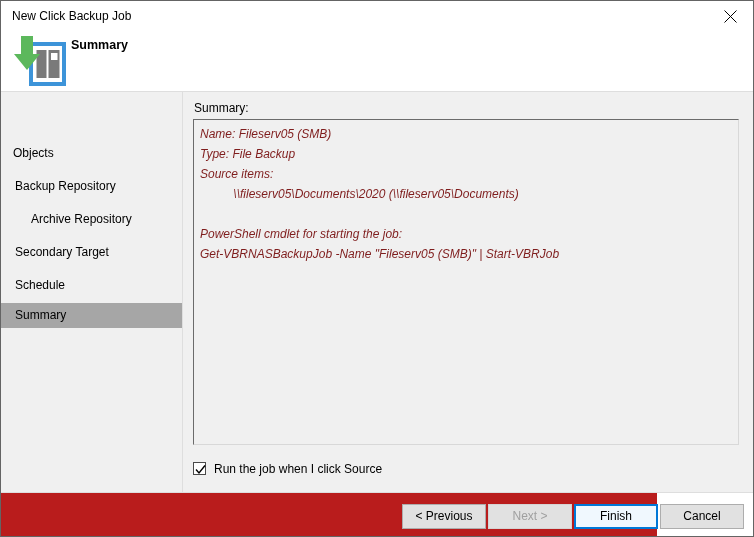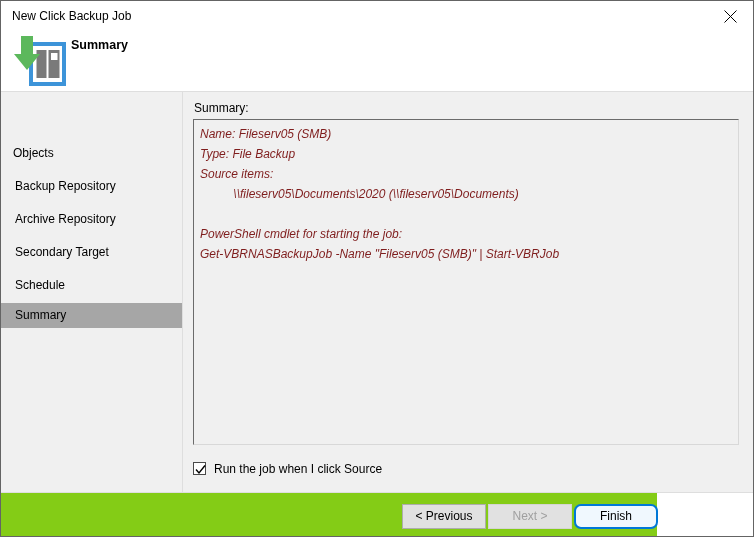--- a/index.html
+++ b/index.html
@@ -198,21 +198,21 @@
     left: 0; top: 491px;
     width: 752px;
     height: 1px;
     background: #dedede;
   }
   #footer {
     position: absolute;
     left: 0; top: 492px;
     width: 656px;
     height: 43px;
-    background: #84cc16;
+    background: #b91c1c;
   }
   .btn {
     position: absolute;
     top: 11px;
     width: 84px;
     height: 25px;
     box-sizing: border-box;
     font-family: "Liberation Sans", sans-serif;
     font-size: 12px;
     color: #000000;
@@ -228,21 +228,21 @@
     background: #e1e1e1;
     border-color: #d4d4d4;
   }
   .btn.default {
     background: #f0f8fe;
     border: 2px solid #0078d7;
     line-height: 21px;
   }
   #btn-previous { left: 401px; }
   #btn-next     { left: 487px; }
-  #btn-finish   { left: 573px; border-radius: 7px; }
+  #btn-finish   { left: 573px; }
   #btn-cancel   { left: 659px; }
 </style>
 </head>
 <body>
 
 <div id="window">
 
   <div id="titlebar">
     <div id="title-text">New Click Backup Job</div>
     <div id="close-button">
@@ -268,21 +268,21 @@
     </div>
     <div id="header-title">Summary</div>
   </div>
   <div id="header-rule"></div>
 
   <div id="body-area">
 
     <div id="sidebar">
       <div class="nav-item" style="top:49px;padding-left:12px;">Objects</div>
       <div class="nav-item" style="top:82px;">Backup Repository</div>
-      <div class="nav-item" style="top:115px;">Archive Repository</div>
+      <div class="nav-item" style="top:115px;margin-left:16px;">Archive Repository</div>
       <div class="nav-item" style="top:148px;">Secondary Target</div>
       <div class="nav-item" style="top:181px;">Schedule</div>
       <div class="nav-item selected" style="top:211px;">Summary</div>
     </div>
     <div id="sidebar-divider"></div>
 
     <div id="main">
       <div id="summary-label">Summary:</div>
 
       <div id="summary-box">
@@ -305,15 +305,16 @@
       </div>
     </div>
 
   </div>
 
   <div id="footer-rule"></div>
   <div id="footer">
     <button class="btn" id="btn-previous">&lt; Previous</button>
     <button class="btn disabled" id="btn-next" disabled="">Next &gt;</button>
     <button class="btn default" id="btn-finish">Finish</button>
+    <button class="btn" id="btn-cancel">Cancel</button>
   </div>
 
 </div>
 
 </body></html>

